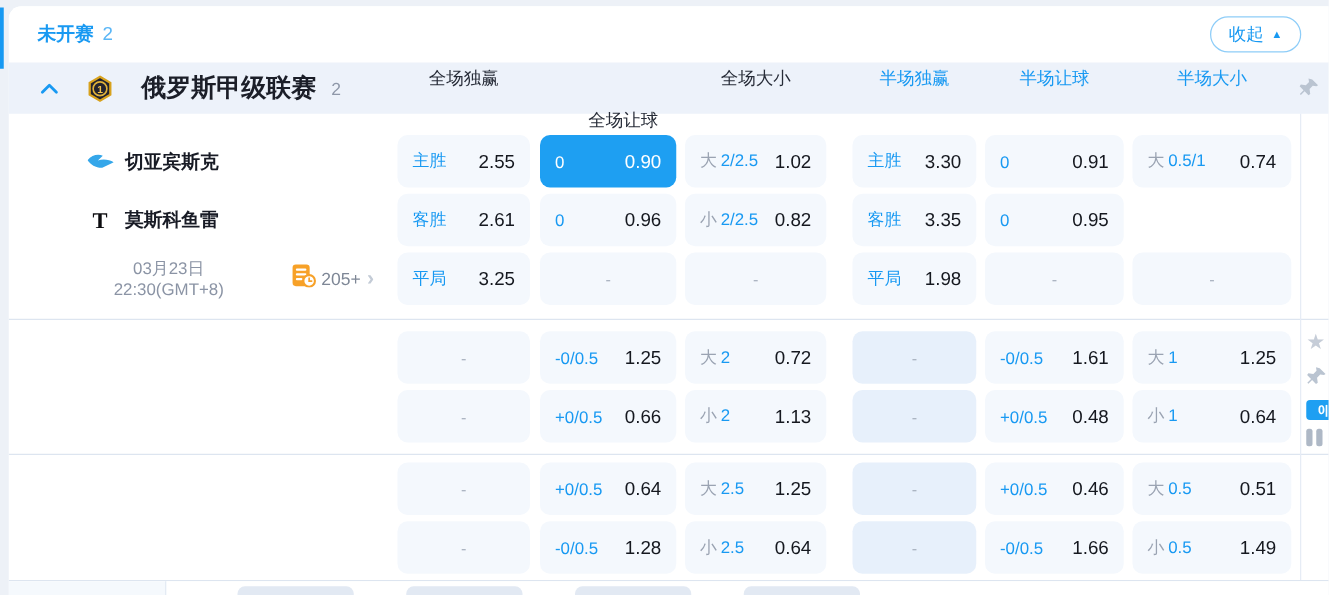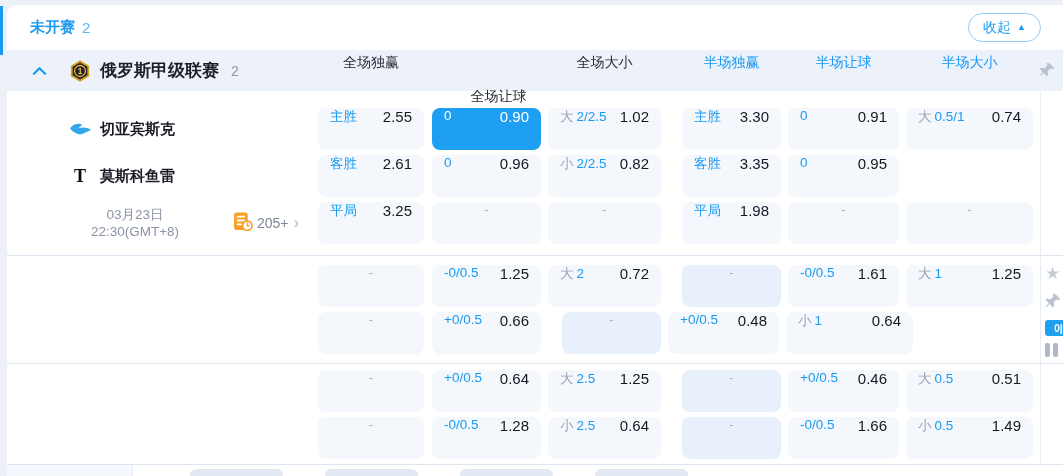--- a/index.html
+++ b/index.html
@@ -22,21 +22,21 @@
   .collapse-btn {
     margin-left:auto; margin-right:2px; border:1.5px solid #8ecdf8; background:#fff;
     color:#1899f2; border-radius:15px; height:29px; padding:0 14px;
     display:flex; align-items:center; gap:6px; font-size:14px; cursor:pointer;
   }
   .caret-up { font-size:9px; line-height:1; color:#1899f2; }
   
   .league-header { height:41px; background:#edf2fa; position:relative; display:flex; align-items:center; }
   .chev { margin-left:25px; display:flex; align-items:center; }
   .league-badge { margin-left:22px; display:flex; align-items:center; }
-  .league-name { margin-left:9px; font-weight:bold; font-size:17px; color:#1b1e28; }
+  .league-name { margin-left:22px; font-weight:bold; font-size:20px; color:#1b1e28; }
   .league-count { margin-left:12px; font-size:14px; color:#8f98a9; }
   .col-h { position:absolute; top:0; height:25px; display:flex; align-items:center; justify-content:center; font-size:14px; color:#272c38; }
   .col-h.accent { color:#1899f2; }
   .col-h.p1 { left:311px; width:106px; }
   .col-h.p2 { left:437px; width:109px;margin-top:34px; }
   .col-h.p3 { left:541px; width:113px; }
   .col-h.p4 { left:675px; width:99px; }
   .col-h.p5 { left:781px; width:111px; }
   .col-h.p6 { left:899px; width:127px; }
   .header-pin { position:absolute; left:1032px; top:12px; }
@@ -52,21 +52,21 @@
   .team { position:absolute; left:61px; top:0; height:42px; display:flex; align-items:center; }
   .team-icon { width:24px; display:flex; justify-content:center; align-items:center; }
   .team-name { margin-left:8px; font-weight:bold; font-size:15px; color:#181b25; }
   .t-letter { font-weight:900; font-size:18px; color:#0c0c0f; font-family:"Liberation Serif", serif; }
   .date-block { position:absolute; left:38px; top:4px; width:180px; text-align:center; font-size:13.5px; line-height:17px; color:#8b94a5; }
   .markets-link { position:absolute; left:226px; top:0; height:42px; display:flex; align-items:center; gap:4px; cursor:pointer; }
   .markets-count { color:#7e8796; font-size:14px; }
   .chev-right { color:#c3cbd6; font-size:17px; font-weight:bold; margin-left:1px; }
   .cell {
     border-radius:8px; background:#f4f8fd; height:42px;
-    display:flex; align-items:flex-start; justify-content:space-between;
+    display:flex; align-items:center; justify-content:space-between;
     padding:0 12px; cursor:pointer;
   }
   .cell.c1 { width:106px; }
   .cell.c2 { width:109px; margin-left:8px; }
   .cell.c3 { width:113px; margin-left:7px; }
   .cell.c4 { width:99px;  margin-left:21px; }
   .cell.c5 { width:111px; margin-left:7px; }
   .cell.c6 { width:127px; margin-left:7px; }
   .cell.selected { background:#1e9ff2; }
   .cell.tinted { background:#e7f0fb; }
@@ -275,20 +275,24 @@
         </div>
         <div class="row">
           <div class="label-col"></div>
           <div class="cell c1">
             <span class="dash">-</span>
           </div>
           <div class="cell c2">
             <span class="lbl">+0/0.5</span>
             <span class="val">0.66</span>
           </div>
+          <div class="cell c3">
+            <span class="lbl"><span class="tag">小</span>2</span>
+            <span class="val">1.13</span>
+          </div>
           <div class="cell c4 tinted">
             <span class="dash">-</span>
           </div>
           <div class="cell c5">
             <span class="lbl">+0/0.5</span>
             <span class="val">0.48</span>
           </div>
           <div class="cell c6">
             <span class="lbl"><span class="tag">小</span>1</span>
             <span class="val">0.64</span>

